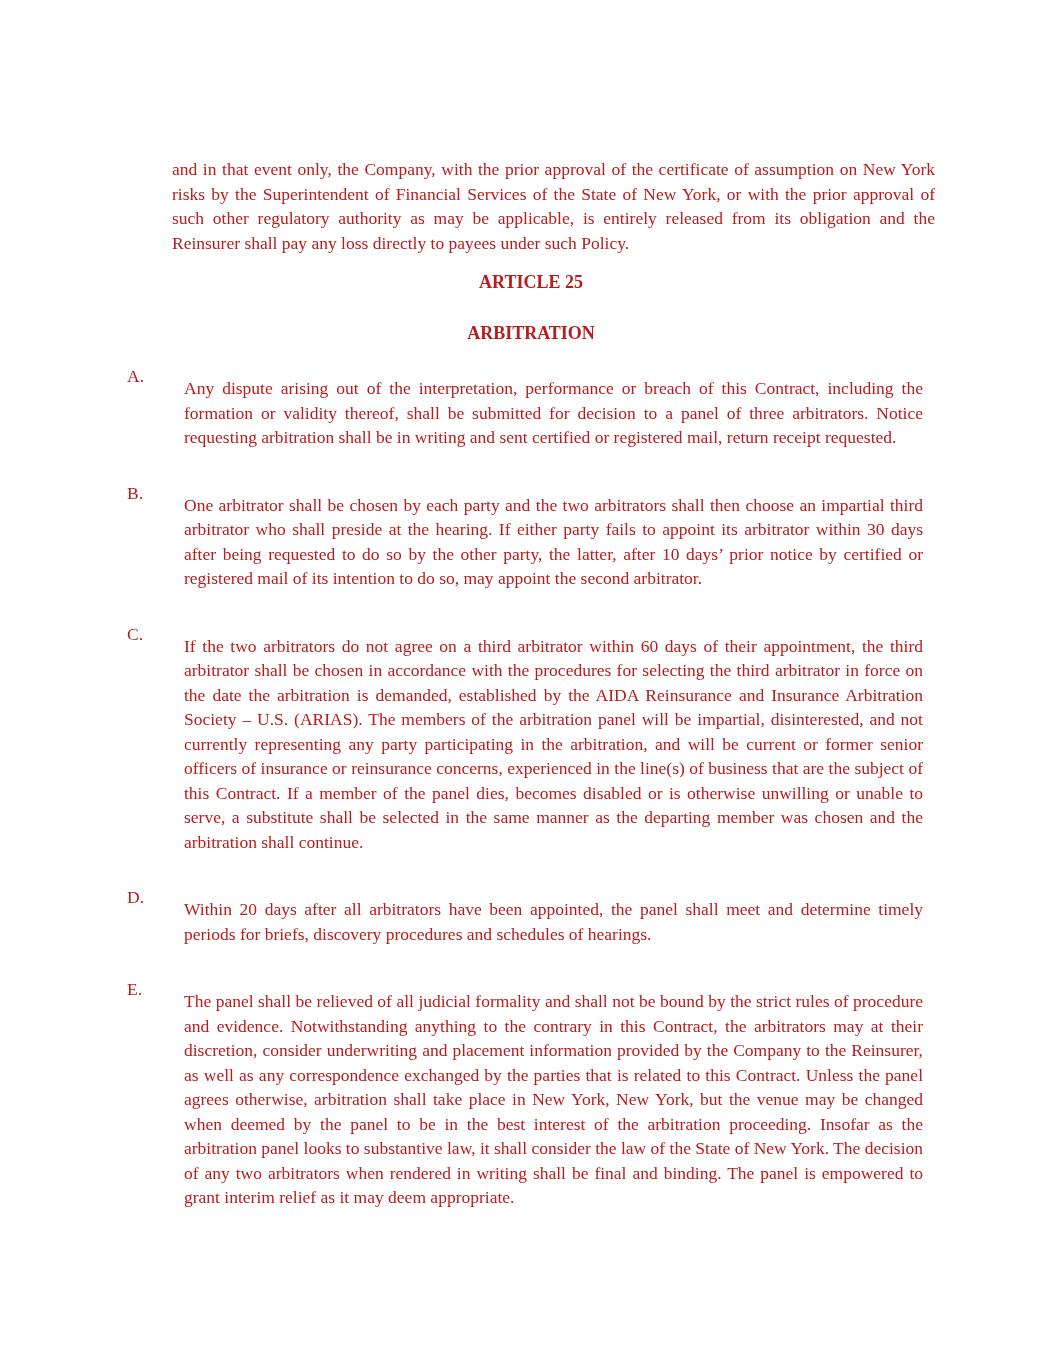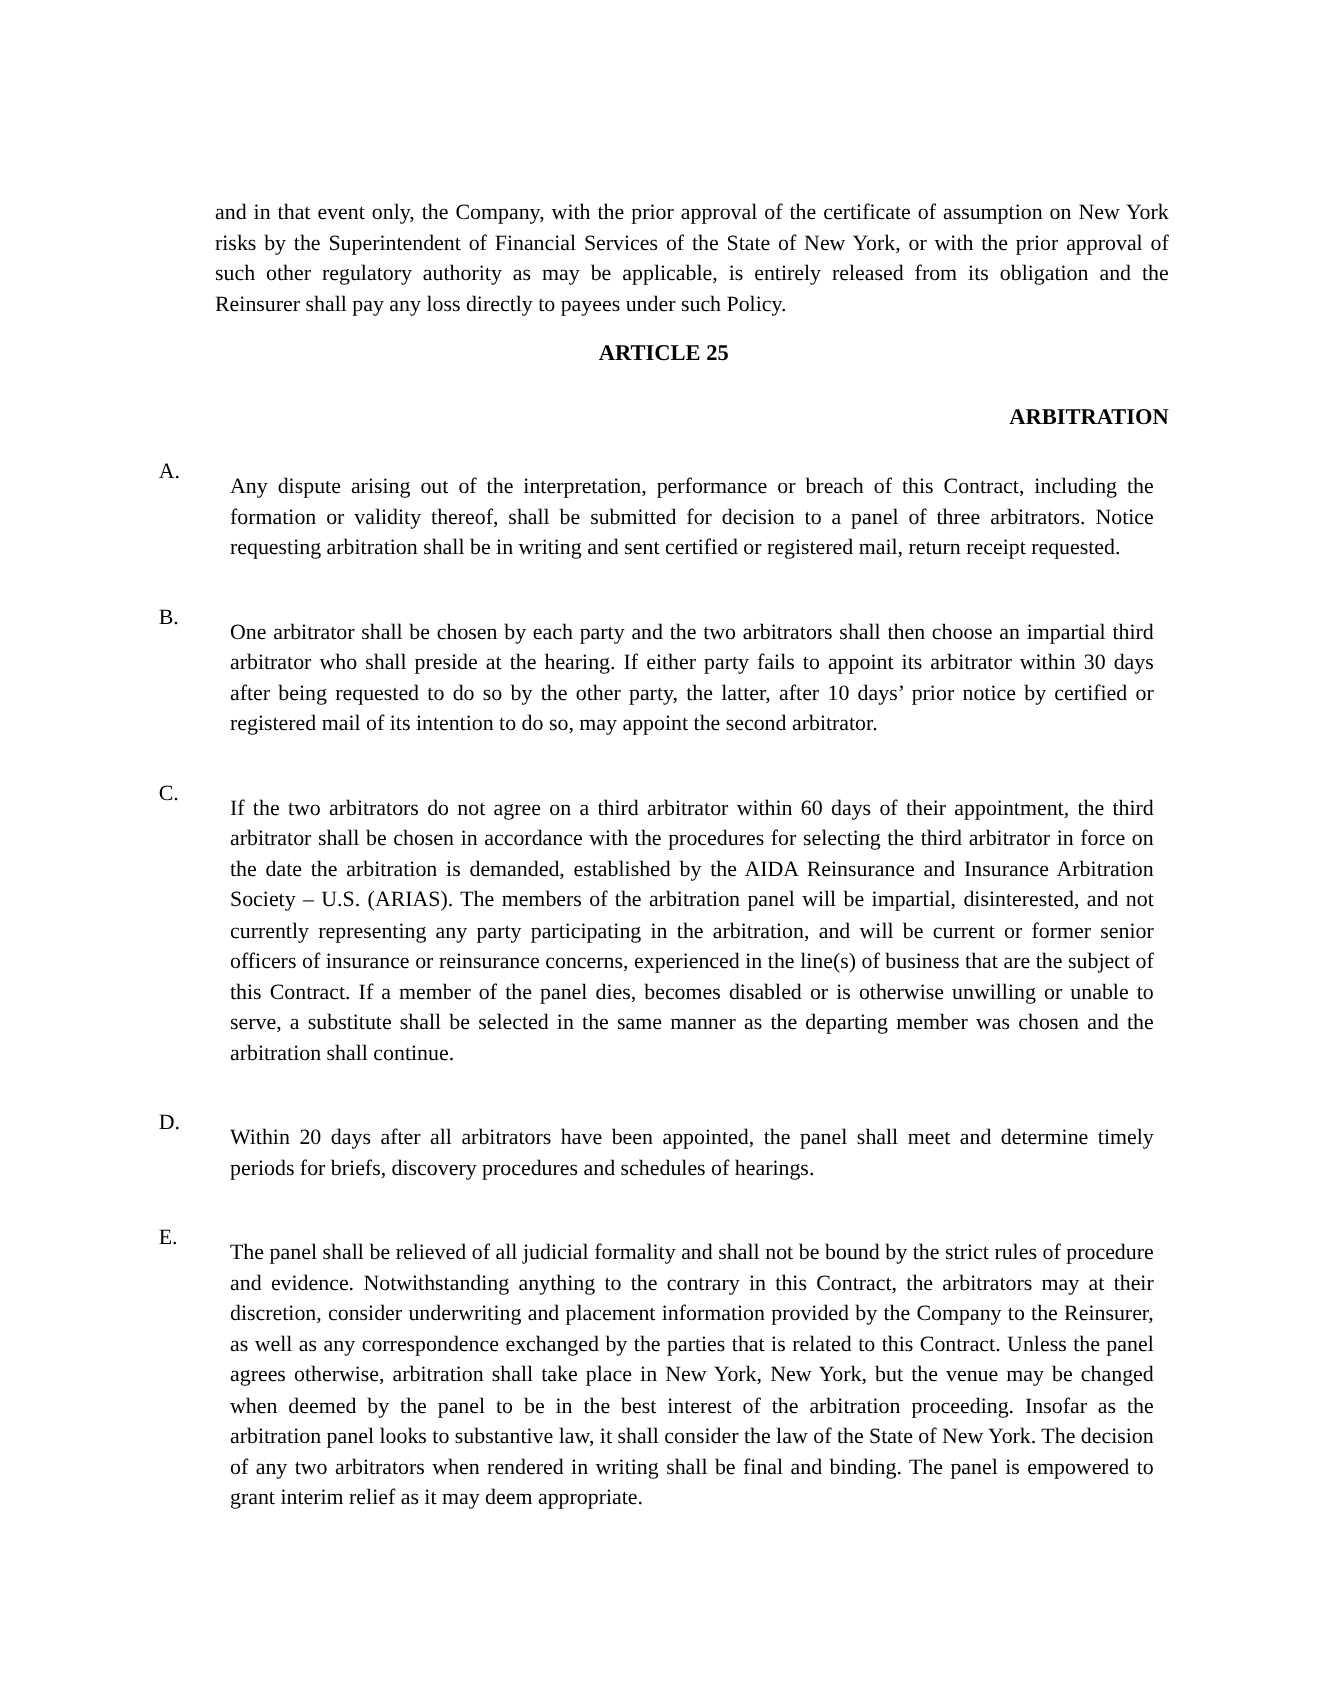--- a/index.html
+++ b/index.html
@@ -5,21 +5,21 @@
   html, body {
     margin: 0;
     padding: 0;
     background: #ffffff;
   }
   .page {
     position: relative;
     width: 1055px;
     height: 1365px;
     background: #ffffff;
-    color: #000000;
+    color: #b91c1c;
     font-family: "Liberation Serif", "DejaVu Serif", serif;
     font-size: 17.5px;
     line-height: 24.5px;
     box-sizing: border-box;
     padding: 157px 120px 12px 127px; 
     overflow: hidden;
   }
   .intro {
     margin: 0 0 0 45px;
     text-align: justify;
@@ -30,21 +30,21 @@
     font-size: 18px;
     line-height: 24.5px;
     font-weight: bold;
     text-align: center;
   }
   .section-heading {
     margin: 26px 0 0 0;
     font-size: 18px;
     line-height: 24.5px;
     font-weight: bold;
-    text-align: right;
+    text-align: center;
   }
   .clause {
     display: flex;
     margin: 19px 0 0 0;
   }
   .clause-label {
     flex: 0 0 45px;
     width: 45px;
   }
   .clause-text {

